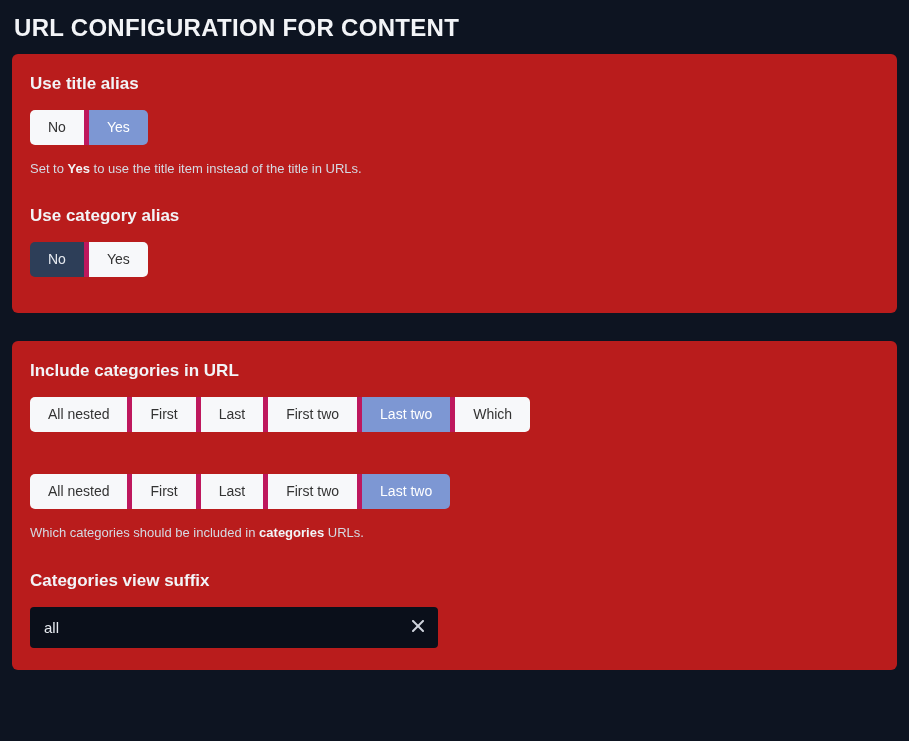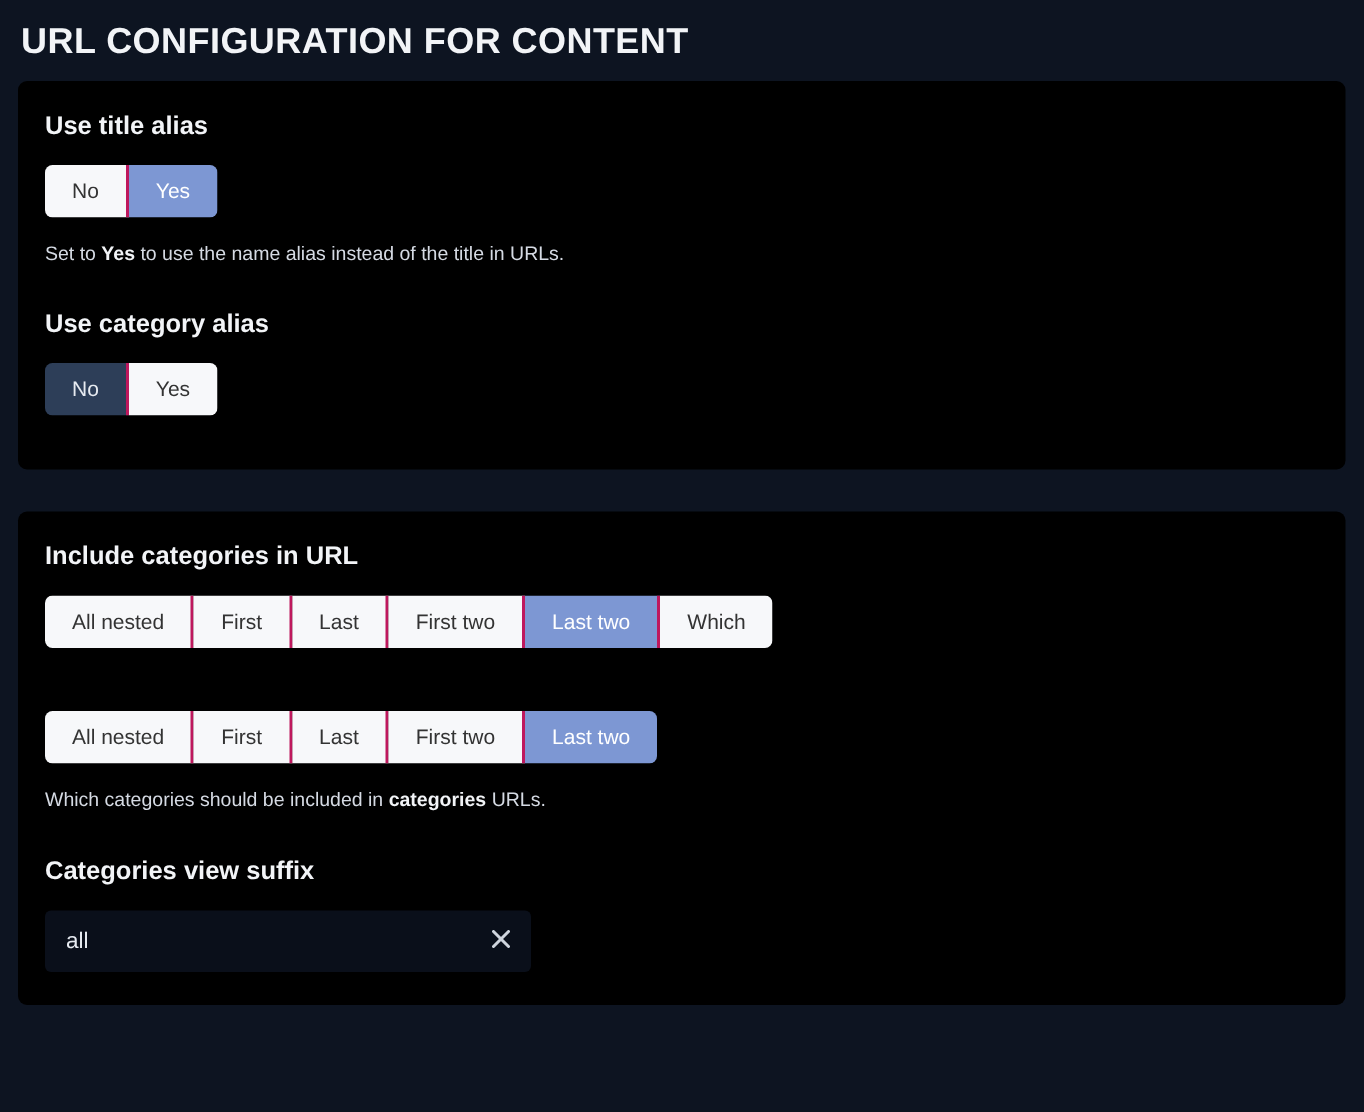--- a/index.html
+++ b/index.html
@@ -15,21 +15,21 @@
     padding: 10px 12px;
   }
   .page-title {
     font-size: 24px;
     font-weight: 700;
     letter-spacing: 0.3px;
     margin: 4px 0 12px 2px;
     color: #f2f4f7;
   }
   .card {
-    background: #000000;
+    background: #b91c1c;
     border-radius: 6px;
     padding: 20px 18px 22px 18px;
     margin-bottom: 28px;
   }
   .block {
     margin-bottom: 28px;
   }
   .block:last-child { margin-bottom: 0; }
   .block-title {
     font-size: 17px;
@@ -44,42 +44,42 @@
     margin-bottom: 14px;
   }
   .btn {
     border: none;
     padding: 8px 18px;
     font-size: 14px;
     font-family: inherit;
     cursor: pointer;
     background: #f7f8fa;
     color: #333;
-    border-right: 2px solid #be185d;
+    border-right: 5px solid #be185d;
     line-height: 1.35;
   }
   .btn:last-child { border-right: none; }
   .btn.sel-blue {
     background: #7d97d3;
     color: #fff;
   }
   .btn.sel-dark {
     background: #2d3e58;
     color: #e6eaf0;
   }
   .help {
     font-size: 13px;
     color: #d5dae3;
     line-height: 1.5;
   }
   .help b { font-weight: 700; color: #f2f4f7; }
   .input-wrap {
     position: relative;
     display: inline-block;
-    width: 324px;
+    width: 408px;
   }
   .text-input {
     width: 100%;
     background: #0a0f1a;
     border: none;
     border-radius: 4px;
     color: #e6eaf0;
     font-size: 15px;
     font-family: inherit;
     padding: 12px 42px 12px 14px;
@@ -110,21 +110,21 @@
 
   <div class="card">
 
     <div class="block">
       <div class="block-title">Use title alias</div>
       <div class="btn-group">
         <button class="btn">No</button>
         <button class="btn sel-blue">Yes</button>
       </div>
       <div class="help">
-        <span>Set to </span><b>Yes</b><span> to use the name alias instead of the title in URLs.</span>
+        <span>Set to </span><b>Yes</b><span> to use the title item instead of the title in URLs.</span>
       </div>
     </div>
 
     <div class="block">
       <div class="block-title">Use category alias</div>
       <div class="btn-group">
         <button class="btn sel-dark">No</button>
         <button class="btn">Yes</button>
       </div>
     </div>

